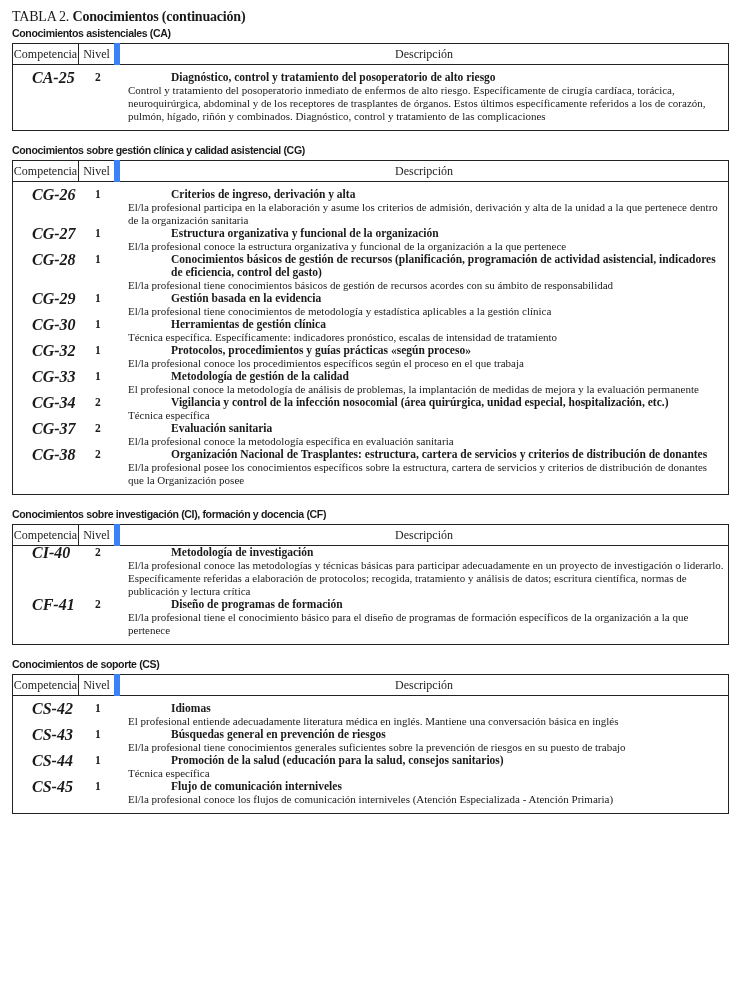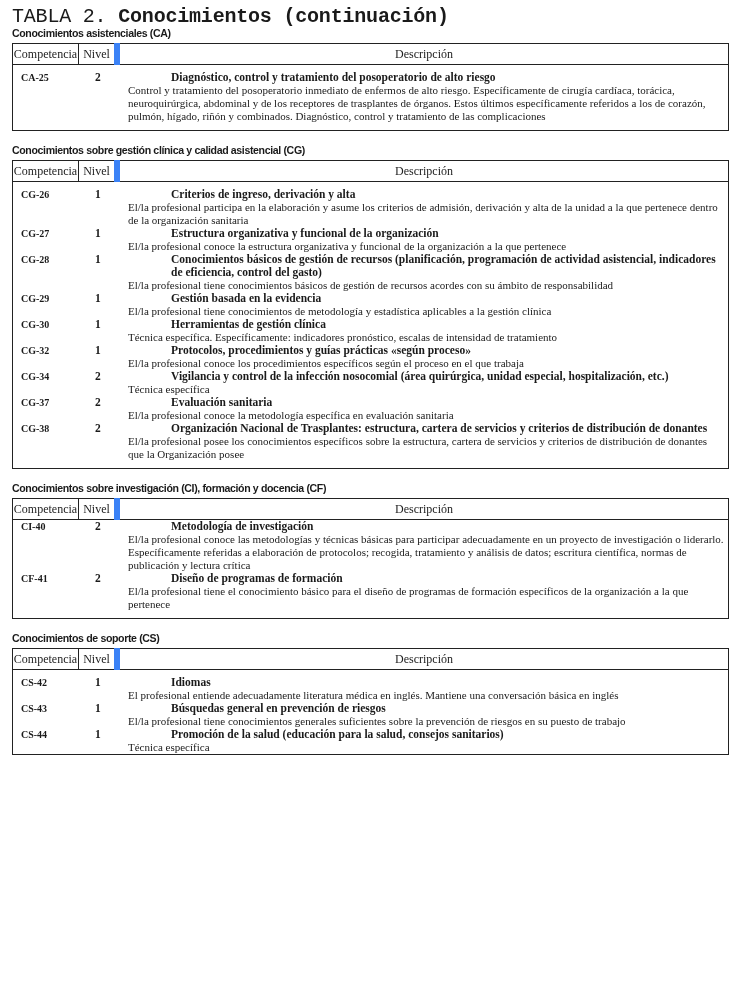--- a/index.html
+++ b/index.html
@@ -1,27 +1,27 @@
 <!DOCTYPE html>
 <html><head>
 <meta charset="utf-8">
 <style>
   html, body { margin: 0; padding: 0; background: #ffffff; }
   body { width: 753px; height: 999px; position: relative; overflow: hidden; color: #1a1a1a; }
   .page { position: absolute; left: 12px; top: 8px; width: 718px; }
-  .title { font-family: Liberation Mono, monospace; font-size: 20px; line-height: 18px; margin: 0; letter-spacing: -0.2px; }
+  .title { font-family: Liberation Serif, serif; font-size: 14px; line-height: 18px; margin: 0; letter-spacing: -0.2px; }
   .title .prefix { font-weight: normal; }
   .title .main { font-weight: bold; }
   .section-title { font-family: "Liberation Sans", sans-serif; font-size: 11.5px; font-weight: bold; line-height: 14px; margin: 0 0 3px 0; letter-spacing: -0.4px; transform: scaleX(0.92); transform-origin: left; white-space: nowrap; }
   table { border-collapse: collapse; width: 717px; border: 1px solid #222; table-layout: fixed; }
   th { font-family: "Liberation Serif", serif; font-weight: normal; font-size: 12px; height: 20px; padding: 0; border-bottom: 1px solid #222; color: #222; }
   th.c1 { width: 65px; border-right: 1px solid #222; }
   th.c2 { width: 35px; border-right: 6px solid #3b82f6; }
   td { font-family: "Liberation Serif", serif; font-size: 11px; line-height: 13px; vertical-align: top; padding: 0; color: #1a1a1a; }
-  td.code { font-weight: bold; padding-left: 8px; font-size: 10px; }
+  td.code { font-weight: bold; padding-left: 19px; font-size: 16px; font-style: italic; }
   td.lvl { text-align: center; font-weight: bold; font-size: 11.5px; }
   td.desc { padding-left: 11px; padding-right: 4px; }
   .item-title { font-weight: bold; font-size: 11.5px; display: block; margin-left: 43px; }
   .item-text { display: block; }
   tbody tr.first td { padding-top: 6px; }
   tbody tr.last td { padding-bottom: 7px; }
   .block { margin-bottom: 12px; }
 </style>
 </head>
 <body>
@@ -111,20 +111,28 @@
 
   <tr>
     <td class="code">CG-32</td>
     <td class="lvl">1</td>
     <td class="desc">
       <span class="item-title">Protocolos, procedimientos y guías prácticas «según proceso»</span>
       <span class="item-text">El/la profesional conoce los procedimientos específicos según el proceso en el que trabaja</span>
     </td>
   </tr>
 
+  <tr>
+    <td class="code">CG-33</td>
+    <td class="lvl">1</td>
+    <td class="desc">
+      <span class="item-title">Metodología de gestión de la calidad</span>
+      <span class="item-text">El profesional conoce la metodología de análisis de problemas, la implantación de medidas de mejora y la evaluación permanente</span>
+    </td>
+  </tr>
 
   <tr>
     <td class="code">CG-34</td>
     <td class="lvl">2</td>
     <td class="desc">
       <span class="item-title">Vigilancia y control de la infección nosocomial (área quirúrgica, unidad especial, hospitalización, etc.)</span>
       <span class="item-text">Técnica específica</span>
     </td>
   </tr>
 
@@ -215,17 +223,25 @@
 
   <tr>
     <td class="code">CS-44</td>
     <td class="lvl">1</td>
     <td class="desc">
       <span class="item-title">Promoción de la salud (educación para la salud, consejos sanitarios)</span>
       <span class="item-text">Técnica específica</span>
     </td>
   </tr>
 
+  <tr class="last">
+    <td class="code">CS-45</td>
+    <td class="lvl">1</td>
+    <td class="desc">
+      <span class="item-title">Flujo de comunicación interniveles</span>
+      <span class="item-text">El/la profesional conoce los flujos de comunicación interniveles (Atención Especializada - Atención Primaria)</span>
+    </td>
+  </tr>
 </tbody>
     </table>
   </div>
 </div>
 </div>
 
 </body></html>

